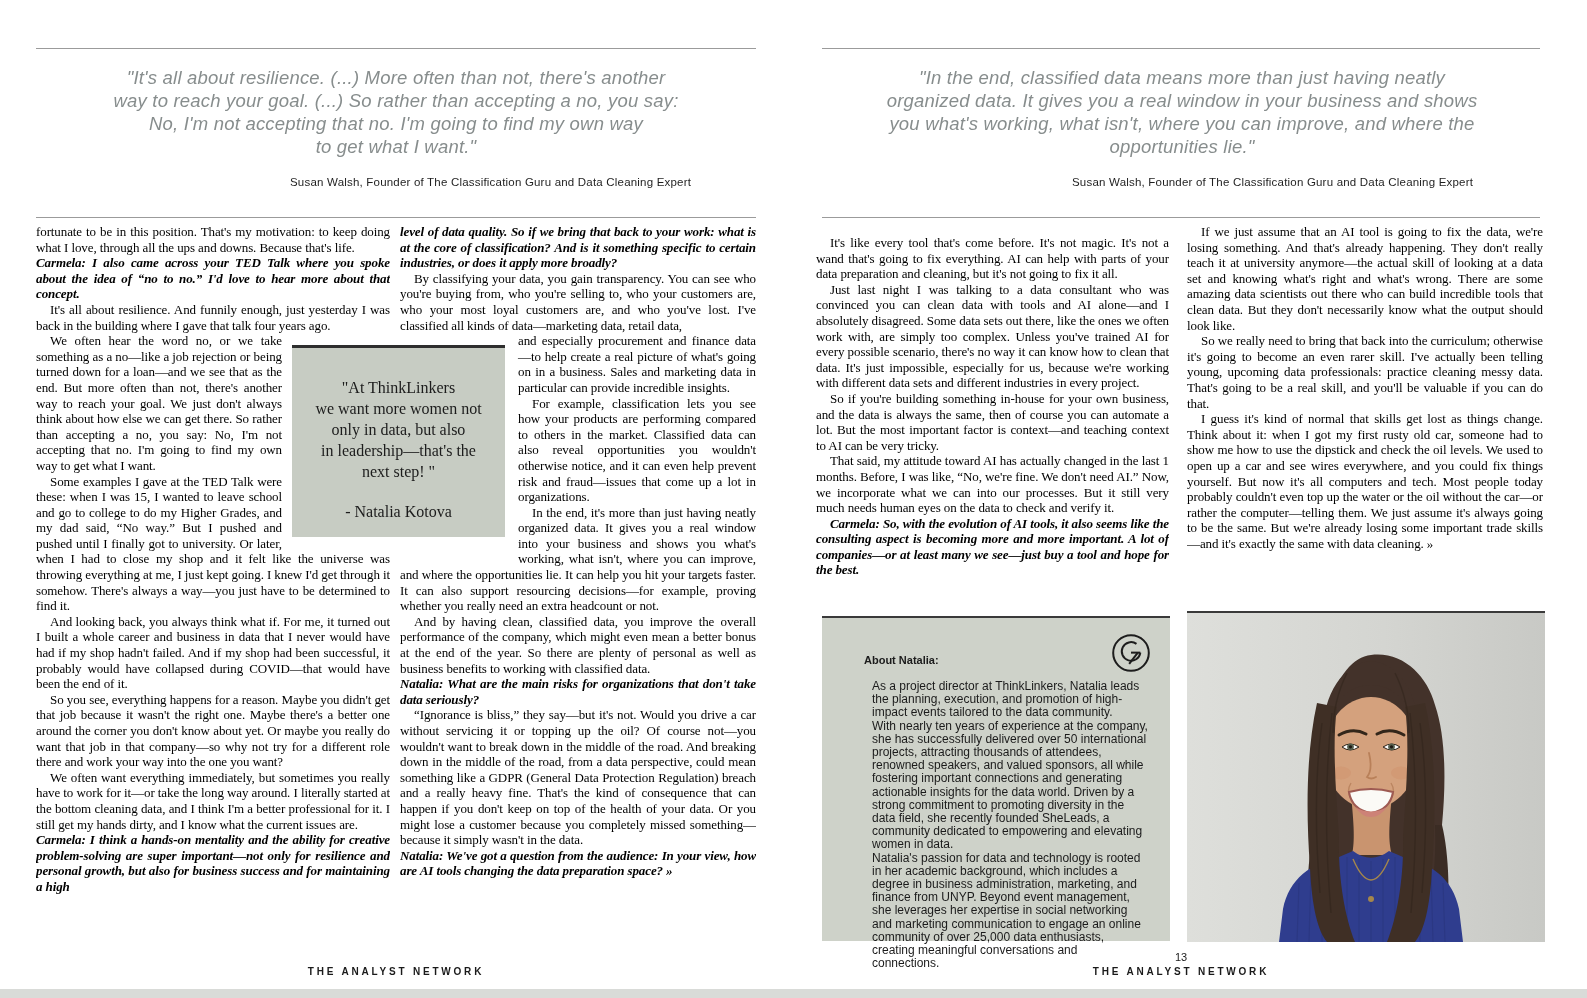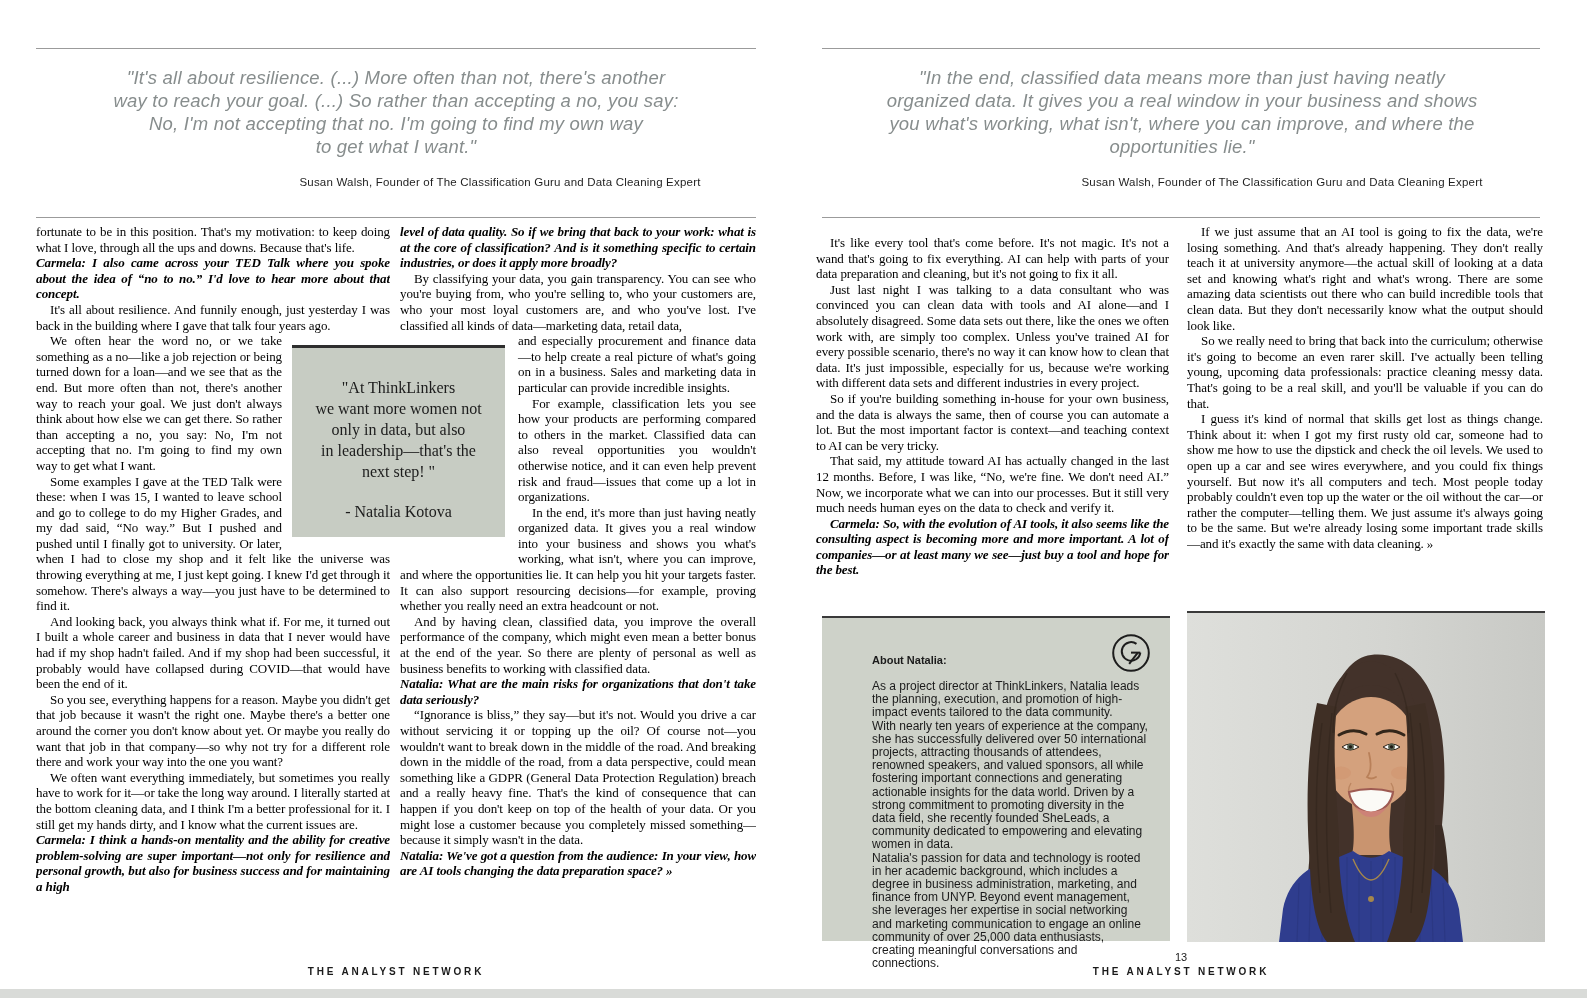--- a/index.html
+++ b/index.html
@@ -7,21 +7,21 @@
     width:1587px;height:998px;position:relative;background:#ffffff;
     font-family:"Liberation Serif", serif;color:#131313;overflow:hidden;
   }
   .rule{position:absolute;height:1px;background:#9b9b9b;}
   .heroquote{
     position:absolute;text-align:center;
     font-family:"Liberation Sans", sans-serif;font-style:italic;font-weight:300;
     color:#878d8d;font-size:18.5px;line-height:23px;letter-spacing:.2px;
   }
   .attr{
-    position:absolute;text-align:center;width:420px;
+    position:absolute;text-align:left;width:420px;
     font-family:"Liberation Sans", sans-serif;font-size:11.5px;color:#1f1f1f;letter-spacing:.2px;
   }
   .col{
     position:absolute;text-align:justify;font-size:13px;line-height:15.6px;
     letter-spacing:-.1px;color:#000000;overflow:hidden;
   }
   .col p{margin:0;}
   .col p.ind{text-indent:14px;}
   .col p.q{font-style:italic;font-weight:bold;}
   .spacer-r{float:right;width:108px;height:218px;}
@@ -30,21 +30,21 @@
     position:absolute;left:292px;top:345px;width:213px;height:192px;
     background:#c7ccc3;border-top:3px solid #2e2e2e;box-sizing:border-box;
     text-align:center;font-size:16px;line-height:21px;color:#1c1c1c;padding-top:29px;
   }
   .pullbox .author{margin-top:19px;}
   .aboutbox{
     position:absolute;left:822px;top:616px;width:348px;height:325px;
     background:#ced2c9;border-top:2px solid #3a3a3a;box-sizing:border-box;
     font-family:"Liberation Sans", sans-serif;color:#1b1b1b;
   }
-  .aboutbox .abheading{position:absolute;left:50px;top:36px;font-size:11px;font-weight:bold;margin:0;}
+  .aboutbox .abheading{position:absolute;left:42px;top:36px;font-size:11px;font-weight:bold;margin:0;}
   .abouttext{position:absolute;left:50px;top:62px;width:276px;font-size:12px;line-height:13.2px;}
   .abouttext p{margin:0;}
   .logo{position:absolute;right:18px;top:14px;width:42px;height:42px;}
   .photo{
     position:absolute;left:1187px;top:611px;width:358px;height:331px;
     border-top:2px solid #3a3a3a;box-sizing:border-box;background:#d7d8d4;
   }
   .footnum{position:absolute;width:40px;text-align:center;font-family:"Liberation Sans",sans-serif;font-size:11px;color:#1a1a1a;}
   .foottitle{position:absolute;width:200px;text-align:center;font-family:"Liberation Sans",sans-serif;font-size:10px;font-weight:bold;letter-spacing:2.8px;color:#1a1a1a;}
   .bottomstrip{position:absolute;left:0;top:989px;width:1587px;height:9px;background:#d9dbd8;}
@@ -105,21 +105,21 @@
 
 <div class="heroquote" style="left:862px;top:66px;width:640px;">"In the end, classified data means more than just having neatly<br>organized data. It gives you a real window in your business and shows<br>you what's working, what isn't, where you can improve, and where the<br>opportunities lie."</div>
 <div class="attr" style="left:1072px;top:176px;">Susan Walsh, Founder of The Classification Guru and Data Cleaning Expert</div>
 
 <div class="rule" style="left:822px;top:217px;width:718px;"></div>
 
 <div class="col" style="left:816px;top:224px;width:353px;height:389px;margin-top:11px;">
     <p class="ind">It's like every tool that's come before. It's not magic. It's not a wand that's going to fix everything. AI can help with parts of your data preparation and cleaning, but it's not going to fix it all.</p>
     <p class="ind">Just last night I was talking to a data consultant who was convinced you can clean data with tools and AI alone—and I absolutely disagreed. Some data sets out there, like the ones we often work with, are simply too complex. Unless you've trained AI for every possible scenario, there's no way it can know how to clean that data. It's just impossible, especially for us, because we're working with different data sets and different industries in every project.</p>
     <p class="ind">So if you're building something in-house for your own business, and the data is always the same, then of course you can automate a lot. But the most important factor is context—and teaching context to AI can be very tricky.</p>
-    <p class="ind">That said, my attitude toward AI has actually changed in the last 12 months. Before, I was like, “No, we're fine. We don't need AI.” Now, we incorporate what we can into our processes. But it still very much needs human eyes on the data to check and verify it.</p>
+    <p class="ind">That said, my attitude toward AI has actually changed in the last 1 months. Before, I was like, “No, we're fine. We don't need AI.” Now, we incorporate what we can into our processes. But it still very much needs human eyes on the data to check and verify it.</p>
     <p class="q ind">Carmela: So, with the evolution of AI tools, it also seems like the consulting aspect is becoming more and more important. A lot of companies—or at least many we see—just buy a tool and hope for the best.</p>
   </div>
 
 <div class="col" style="left:1187px;top:224px;width:356px;height:384px;">
     <p class="ind">If we just assume that an AI tool is going to fix the data, we're losing something. And that's already happening. They don't really teach it at university anymore—the actual skill of looking at a data set and knowing what's right and what's wrong. There are some amazing data scientists out there who can build incredible tools that clean data. But they don't necessarily know what the output should look like.</p>
     <p class="ind">So we really need to bring that back into the curriculum; otherwise it's going to become an even rarer skill. I've actually been telling young, upcoming data professionals: practice cleaning messy data. That's going to be a real skill, and you'll be valuable if you can do that.</p>
     <p class="ind">I guess it's kind of normal that skills get lost as things change. Think about it: when I got my first rusty old car, someone had to show me how to use the dipstick and check the oil levels. We used to open up a car and see wires everywhere, and you could fix things yourself. But now it's all computers and tech. Most people today probably couldn't even top up the water or the oil without the car—or rather the computer—telling them. We just assume it's always going to be the same. But we're already losing some important trade skills—and it's exactly the same with data cleaning. »</p>
   </div>
 
 <div class="aboutbox">

